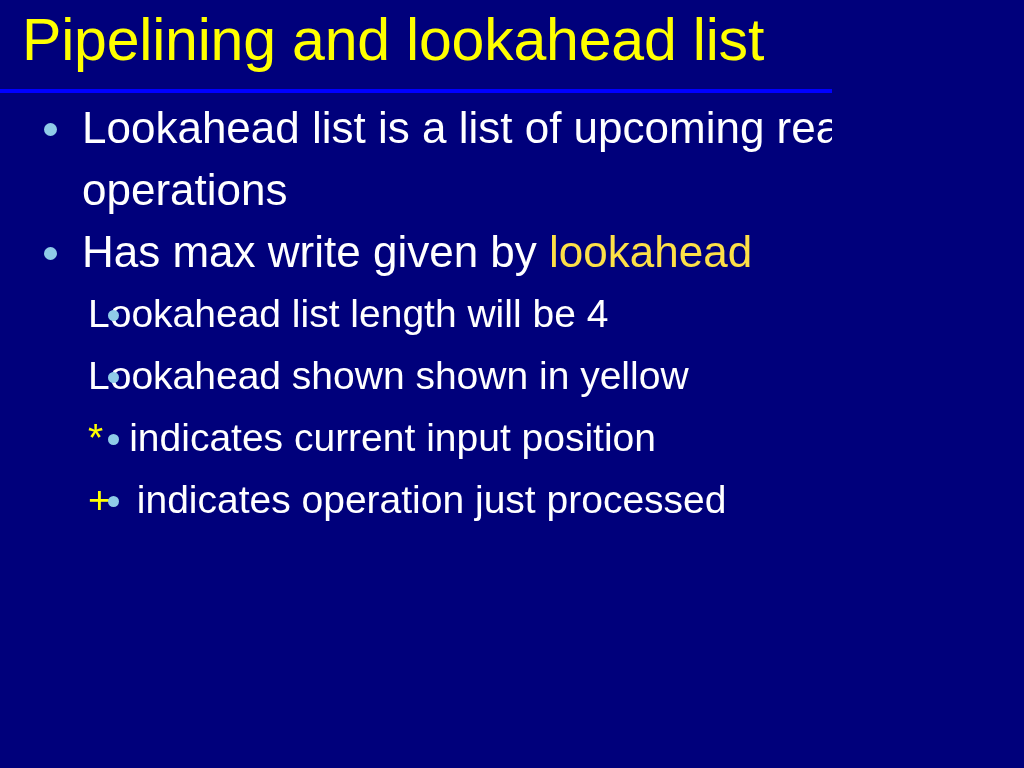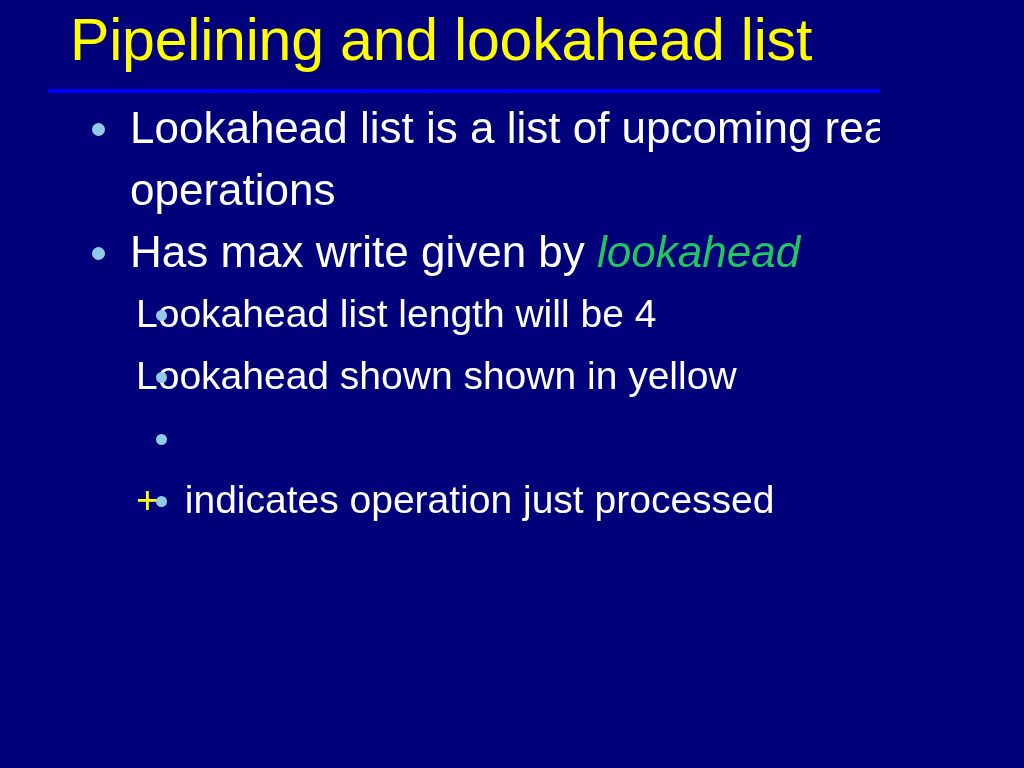--- a/index.html
+++ b/index.html
@@ -15,21 +15,20 @@
     font-family: "Liberation Sans", sans-serif;
     -webkit-font-smoothing: antialiased;
   }
 
   .slide {
     position: relative;
     width: 832px;
     height: 768px;
     background: #00007b;
     overflow: hidden;
-    margin-left: 48px;
   }
 
   
   .title-band {
     position: absolute;
     left: 0;
     top: 0;
     width: 1024px;
     height: 89px;
     background: #00007b;
@@ -104,22 +103,21 @@
     height: 11px;
     border-radius: 50%;
     background: #8fcbe8;
   }
 
   .text {
     display: block;
   }
 
   .em-yellow {
-    color: #22c55e;
-    font-style: italic;
+    color: #fde047;
     text-align: right;
   }
   .sym-yellow {
     color: #ffff00;
     font-style: normal;
   }
   .gap {
     display: inline-block;
     width: 26px;
   }
@@ -157,20 +155,21 @@
       <span class="text">Lookahead list length will be 4</span>
     </div>
 
     <div class="bullet-row lvl2">
       <span class="marker"></span>
       <span class="text">Lookahead shown shown in yellow</span>
     </div>
 
     <div class="bullet-row lvl2">
       <span class="marker"></span>
+      <span class="text"><span class="sym-yellow">*</span><span class="gap"></span><span>indicates current input position</span></span>
     </div>
 
     <div class="bullet-row lvl2">
       <span class="marker"></span>
       <span class="text"><span class="sym-yellow">+</span><span class="gap"></span><span>indicates operation just processed</span></span>
     </div>
 
   </div>
 </div>
 

